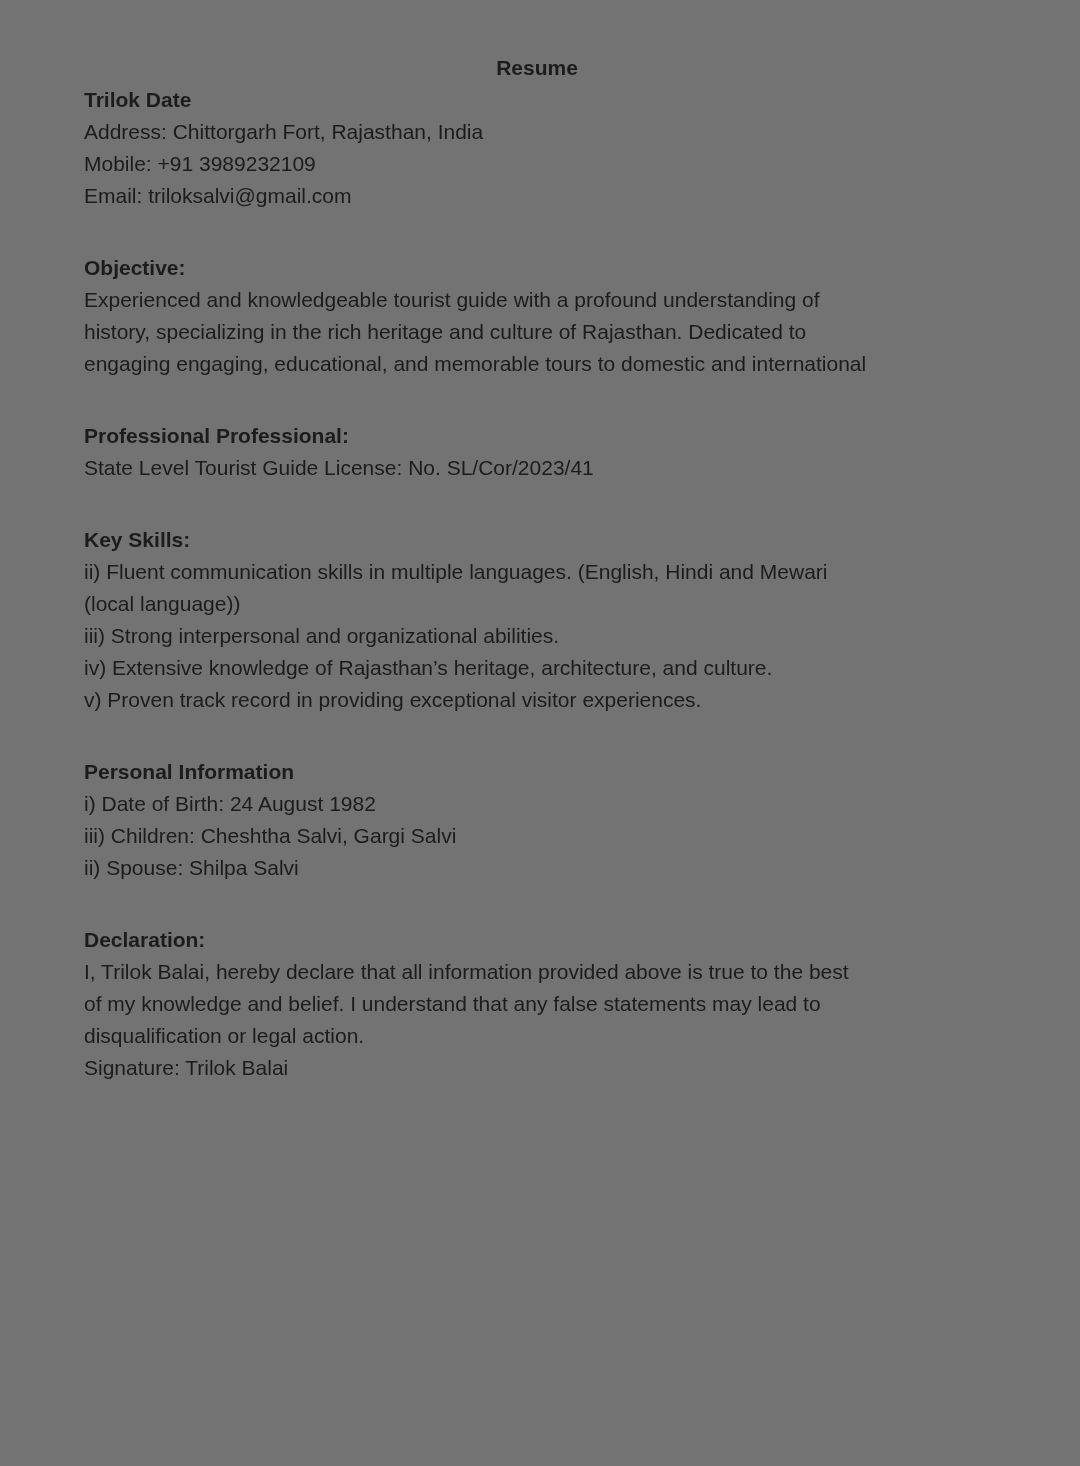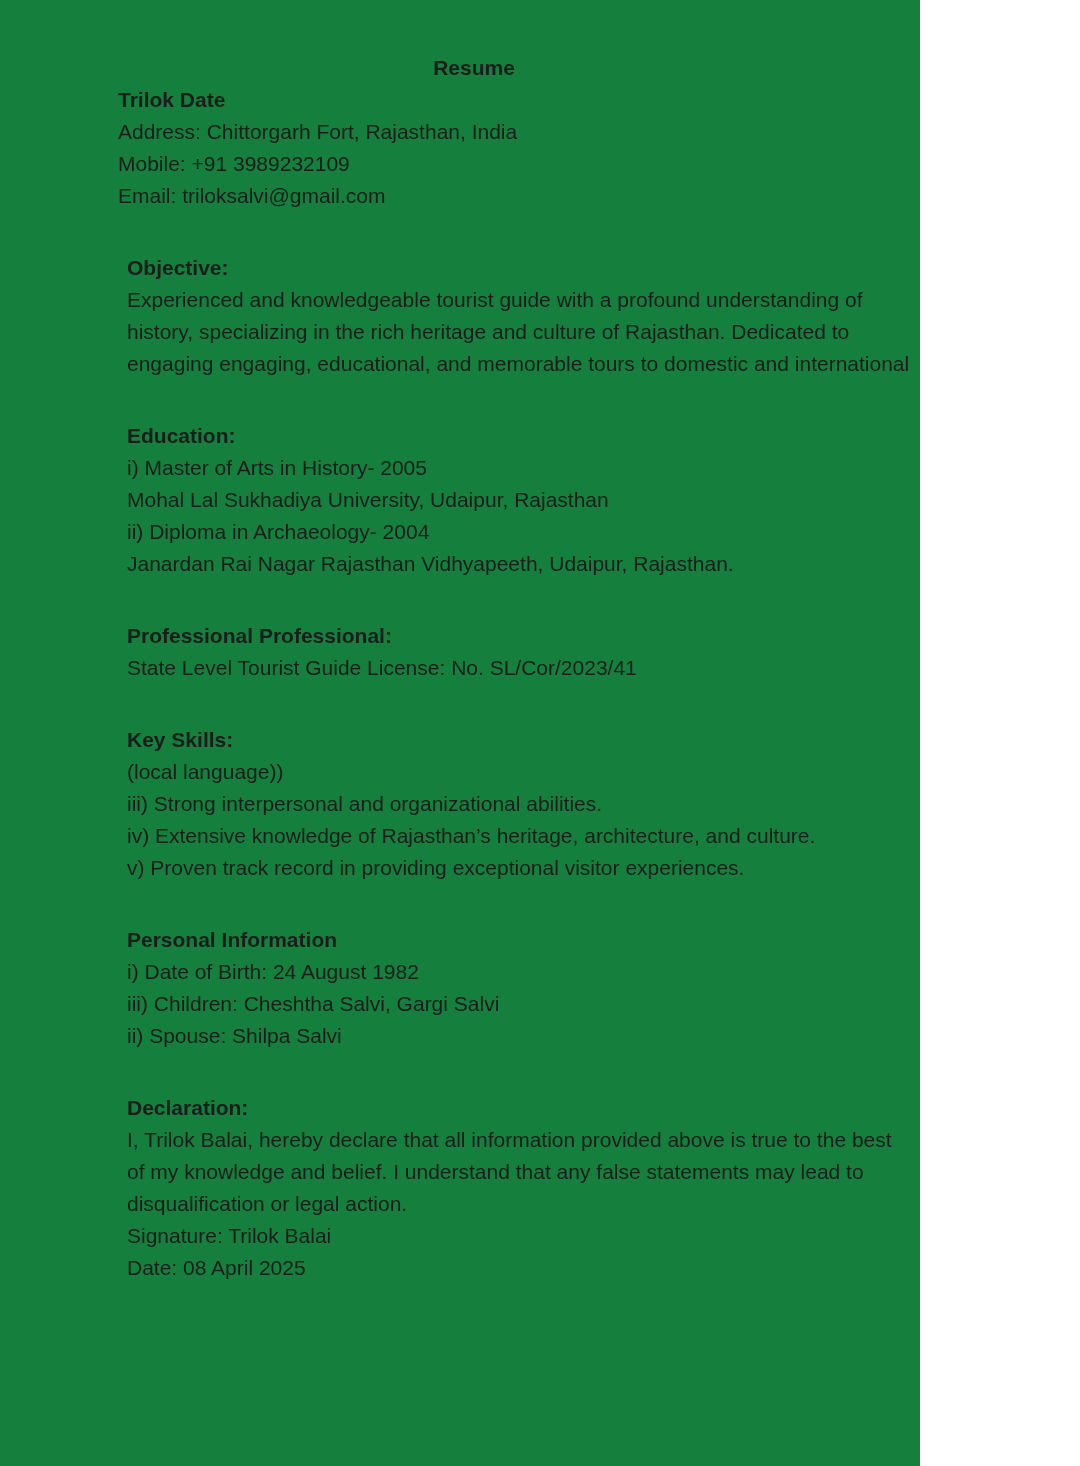--- a/index.html
+++ b/index.html
@@ -2,45 +2,44 @@
 <html><head>
 <meta charset="utf-8">
 <style>
   html, body {
     margin: 0;
     padding: 0;
     background: #ffffff;
   }
   .page {
     position: relative;
-    width: 920px;
+    width: 1080px;
     height: 1466px;
     box-sizing: border-box;
-    background: #15803d;
-    padding: 52px 90px 0 118px;
+    background: #737373;
+    padding: 52px 90px 0 84px;
     font-family: "Liberation Sans", sans-serif;
     font-size: 21px;
     color: #1c1c1c;
     overflow: hidden;
   }
   .doc-title {
     text-align: center;
     font-weight: bold;
     line-height: 32px;
   }
   .line {
     line-height: 32px;
     white-space: nowrap;
   }
   .bold {
     font-weight: bold;
   }
   .section {
     margin-top: 40px;
-    margin-left: 9px;
   }
   .section-heading {
     font-weight: bold;
     line-height: 32px;
     white-space: nowrap;
   }
 </style>
 </head>
 <body>
 
@@ -55,50 +54,43 @@
     <div class="line">Email: triloksalvi@gmail.com</div>
   </div>
 
   <div class="section">
     <div class="section-heading">Objective:</div>
     <div class="line">Experienced and knowledgeable tourist guide with a profound understanding of </div>
     <div class="line">history, specializing in the rich heritage and culture of Rajasthan. Dedicated to </div>
     <div class="line">engaging engaging, educational, and memorable tours to domestic and international </div>
   </div>
 
-  <div class="section">
-    <div class="section-heading">Education:</div>
-    <div class="line">i) Master of Arts in History- 2005</div>
-    <div class="line">Mohal Lal Sukhadiya University, Udaipur, Rajasthan</div>
-    <div class="line">ii) Diploma in Archaeology- 2004</div>
-    <div class="line">Janardan Rai Nagar Rajasthan Vidhyapeeth, Udaipur, Rajasthan.</div>
-  </div>
 
   <div class="section">
     <div class="section-heading">Professional Professional:</div>
     <div class="line">State Level Tourist Guide License: No. SL/Cor/2023/41</div>
   </div>
 
   <div class="section">
     <div class="section-heading">Key Skills:</div>
+    <div class="line">ii) Fluent communication skills in multiple languages. (English, Hindi and Mewari </div>
     <div class="line">(local language))</div>
     <div class="line">iii) Strong interpersonal and organizational abilities.</div>
     <div class="line">iv) Extensive knowledge of Rajasthan’s heritage, architecture, and culture.</div>
     <div class="line">v) Proven track record in providing exceptional visitor experiences.</div>
   </div>
 
   <div class="section">
     <div class="section-heading">Personal Information</div>
     <div class="line">i) Date of Birth: 24 August 1982</div>
     <div class="line">iii) Children: Cheshtha Salvi, Gargi Salvi</div>
     <div class="line">ii) Spouse: Shilpa Salvi</div>
   </div>
 
   <div class="section">
     <div class="section-heading">Declaration:</div>
     <div class="line">I, Trilok Balai, hereby declare that all information provided above is true to the best </div>
     <div class="line">of my knowledge and belief. I understand that any false statements may lead to </div>
     <div class="line">disqualification or legal action.</div>
     <div class="line">Signature: Trilok Balai</div>
-    <div class="line">Date: 08 April 2025</div>
   </div>
 
 </div>
 
 </body></html>

